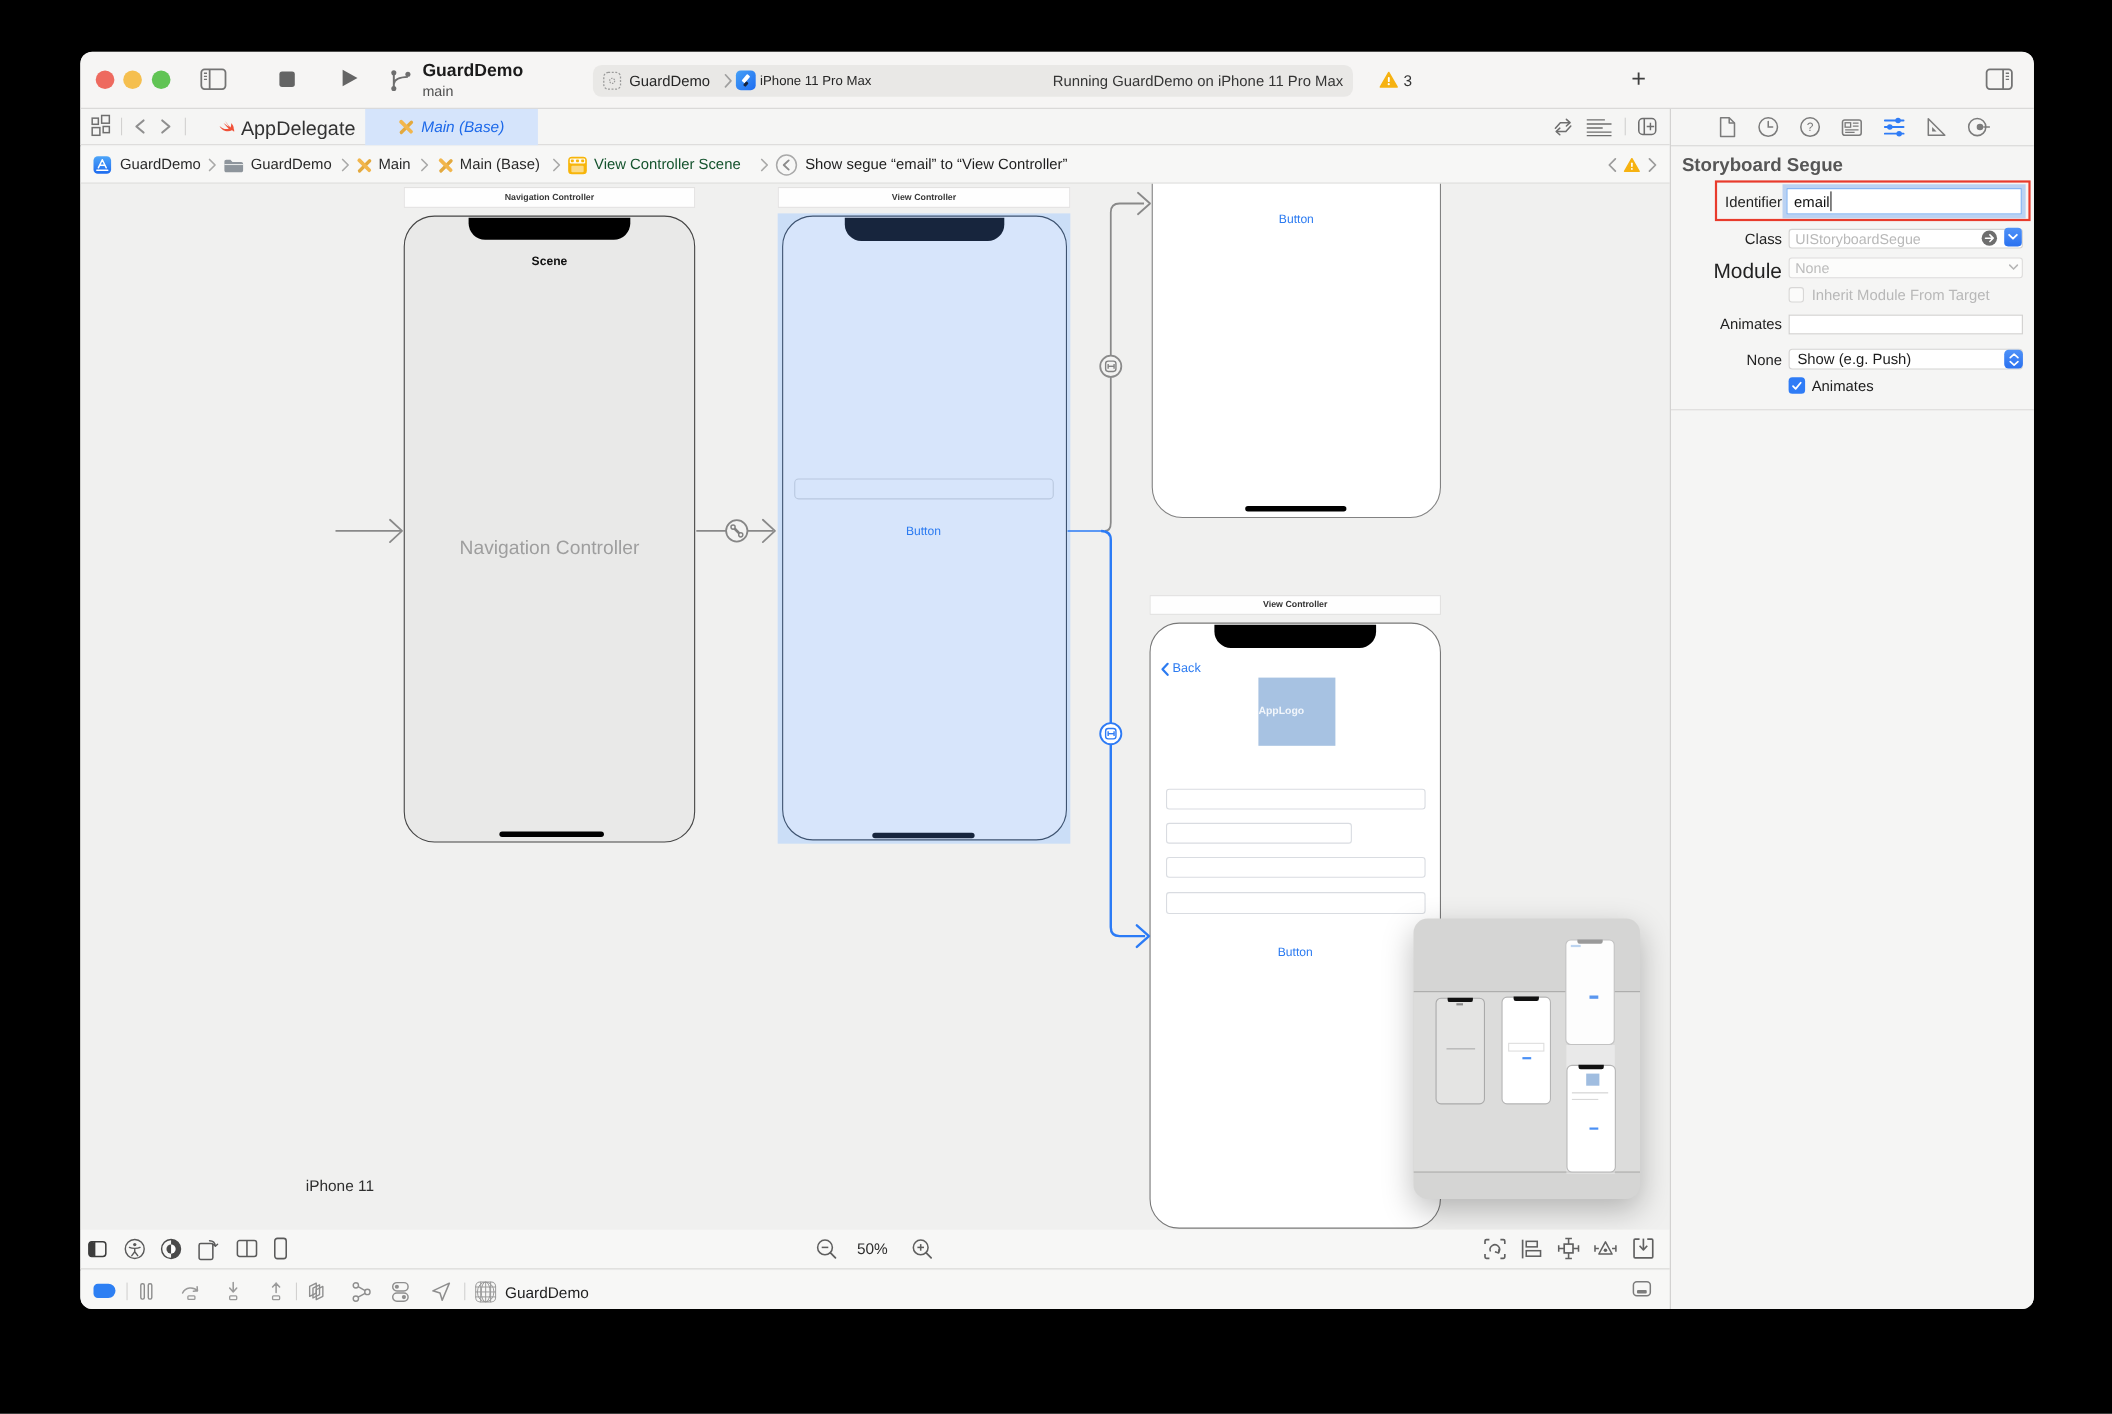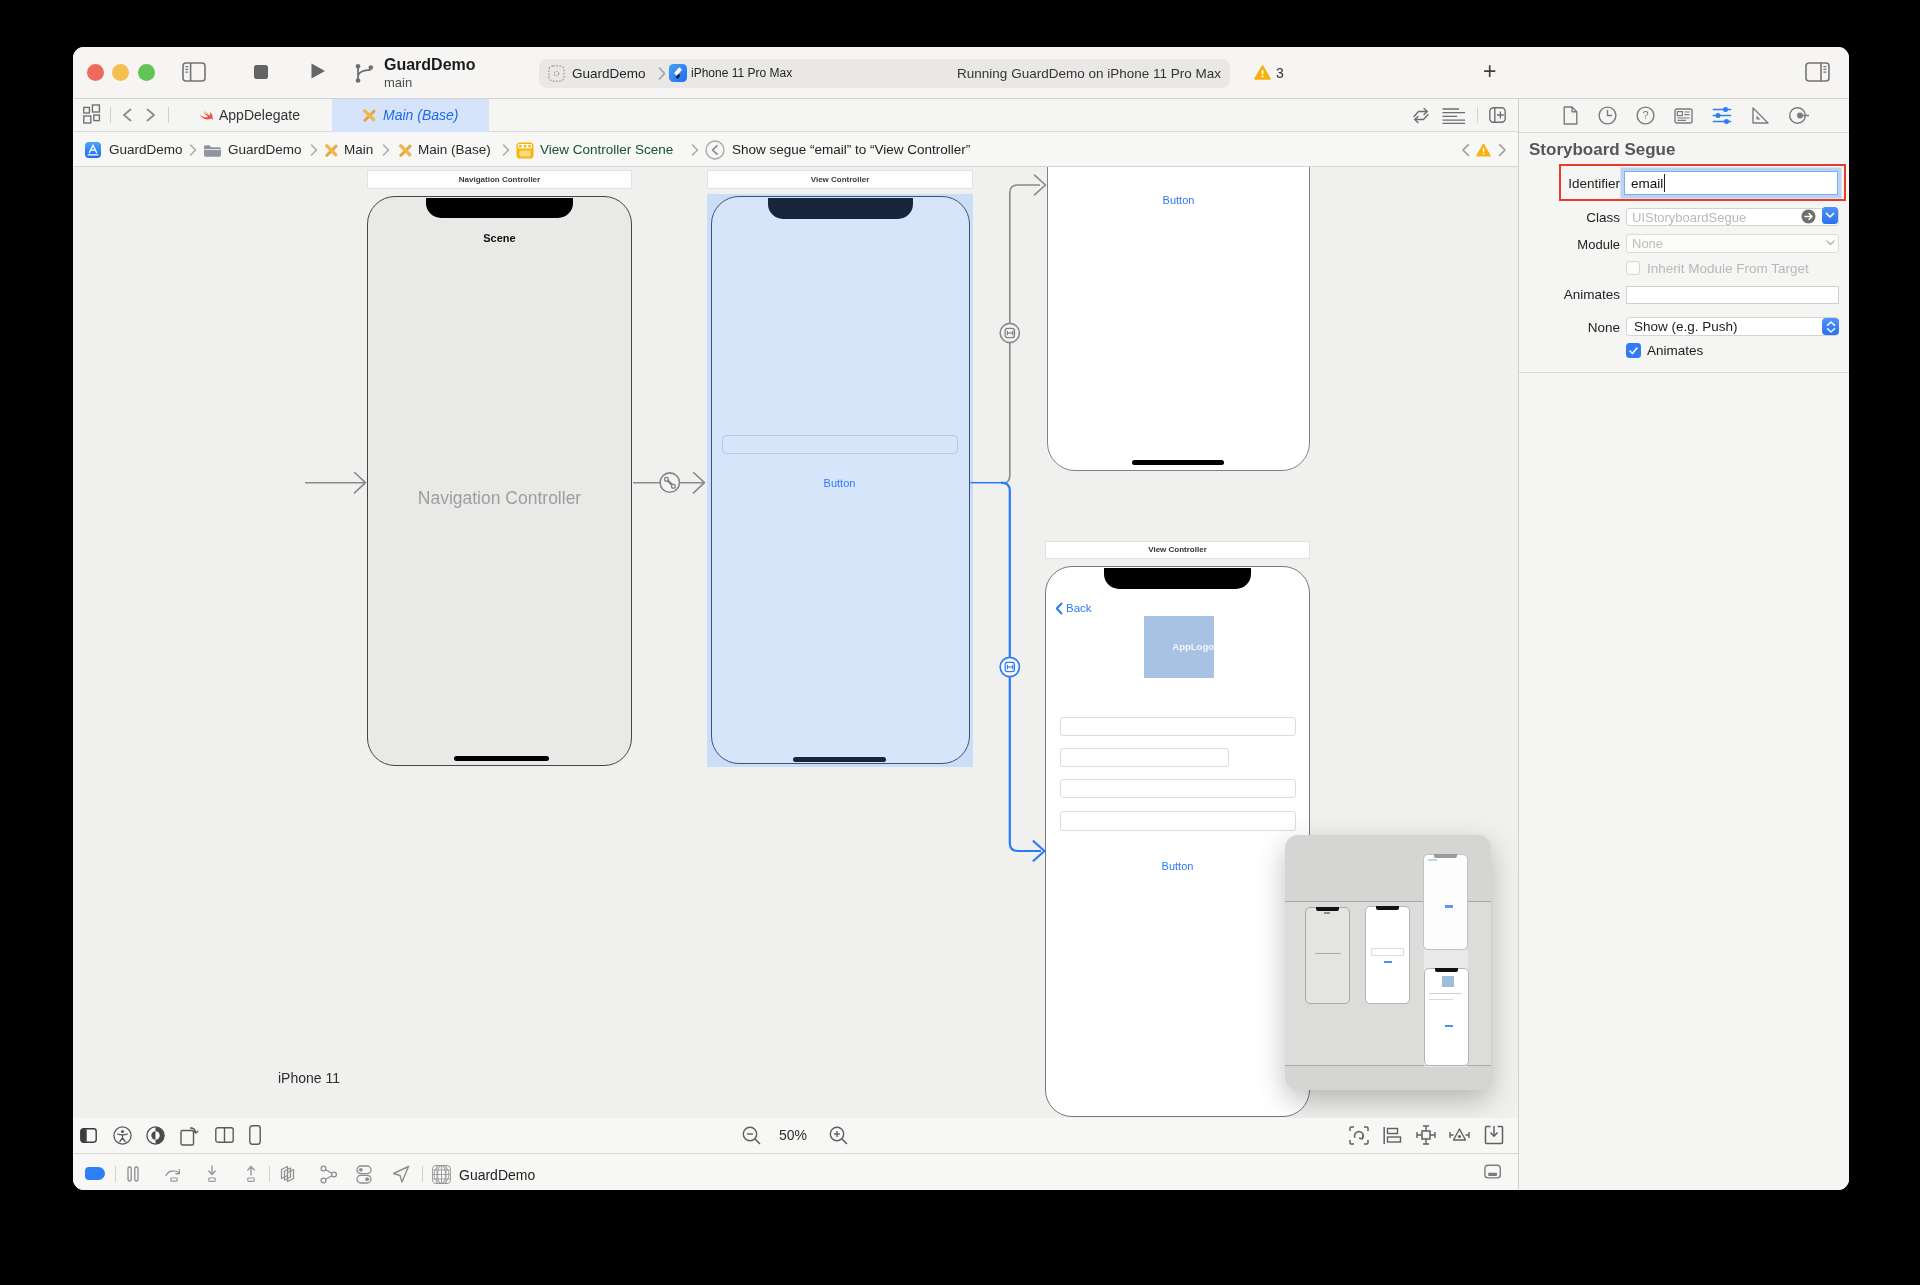--- a/index.html
+++ b/index.html
@@ -80,21 +80,21 @@
 <svg class="a" style="left:49px;top:61px" width="10" height="14" viewBox="0 0 10 14">
       <path d="M8.5 1.5 L2 7 L8.5 12.5" fill="none" stroke="#8f8f8f" stroke-width="1.9" stroke-linecap="round" stroke-linejoin="round"></path>
     </svg>
 <svg class="a" style="left:73px;top:61px" width="10" height="14" viewBox="0 0 10 14">
       <path d="M1.5 1.5 L8 7 L1.5 12.5" fill="none" stroke="#8f8f8f" stroke-width="1.9" stroke-linecap="round" stroke-linejoin="round"></path>
     </svg>
 <div class="a" style="left:95px;top:60px;width:1px;height:16px;background:#d2d1d0"></div>
 <svg class="a" style="left:123px;top:60px" width="17" height="16" viewBox="0 0 17 16">
       <path d="M16.2 11.4c.2-.5.3-1.1.3-1.7 0-2.7-2.5-4.8-2.5-4.8s.7 2.2-.5 3.9C11.6 7 8.5 2.8 8.5 2.8s1.9 3.2 3.8 5.5C10.4 7.2 7 4.6 7 4.6s2.6 3.3 5 5.3c-2.8 1.2-5.9-.1-8.4-2.4 1.4 2.9 4.3 4.9 7.7 4.9 1.3 0 2.5-.3 3.5-.9.7.1 1.5.5 2 1.4 0 0 .5-1.9-.6-3z" fill="#f05138"></path>
     </svg>
-<div class="a t" style="left:146px;top:61px;font-size:14px;color:#333">AppDelegate</div>
+<div class="a t" style="left:146px;top:61px;font-size:18px;color:#333">AppDelegate</div>
 <div class="a" style="left:259px;top:52px;width:157px;height:33px;background:#d5e4fb"></div>
 <svg class="a" style="left:288px;top:61px" width="16" height="15" viewBox="0 0 16 15">
       <rect x="7" y="-0.6" width="3" height="16" rx="1.4" fill="#e3a93e" transform="rotate(45 8 7.5)"></rect>
       <rect x="6.6" y="-0.6" width="3.4" height="16" rx="1.5" fill="#f2b64c" transform="rotate(-45 8 7.5)"></rect>
     </svg>
 <div class="a t" style="left:310px;top:60.5px;font-size:14px;font-style:italic;color:#1d69e9">Main (Base)</div>
 <svg class="a" style="left:1340px;top:60px" width="16" height="17" viewBox="0 0 16 17">
       <g fill="none" stroke="#6e6e6e" stroke-width="1.4" stroke-linecap="round" stroke-linejoin="round">
         <path d="M1 9.5 L5.5 4.5 H13.8"></path>
         <path d="M11 1.5 L14.3 4.5 L11 7.5"></path>
@@ -202,21 +202,21 @@
   <div class="a t" style="left:974px;top:28px;width:263px;text-align:center;font-size:11px;color:#2c7bf1">Button</div>
   <div class="a" style="left:1059px;top:293px;width:92px;height:4.5px;background:#000;border-radius:2.5px"></div>
 
   <div class="a" style="left:972px;top:374px;width:265px;height:18px;background:#fefefe;border:1px solid #e2e1e0;text-align:center;font-size:8px;font-weight:bold;color:#333;line-height:16px">View Controller</div>
   <div class="a" style="left:972px;top:399px;width:265px;height:551px;background:#fff;border:1.2px solid #787878;border-radius:27px"></div>
   <div class="a" style="left:1031px;top:400.5px;width:147px;height:21px;background:#000;border-radius:0 0 15px 15px"></div>
   <svg class="a" style="left:982px;top:435px" width="8" height="13" viewBox="0 0 8 13">
         <path d="M6.5 1.5 L1.8 6.5 L6.5 11.5" fill="none" stroke="#2c7bf1" stroke-width="2" stroke-linecap="round" stroke-linejoin="round"></path>
       </svg>
   <div class="a t" style="left:993px;top:436px;font-size:11.5px;color:#2c7bf1">Back</div>
-  <div class="a" style="left:1071px;top:449px;width:70px;height:62px;background:#a7c2e2;text-align:right;font-size:9.5px;font-weight:bold;color:#f2f6fb;line-height:62px">AppLogo</div>
+  <div class="a" style="left:1071px;top:449px;width:70px;height:62px;background:#a7c2e2;text-align:left;font-size:9.5px;font-weight:bold;color:#f2f6fb;line-height:62px">AppLogo</div>
   <div class="a" style="left:986.5px;top:550px;width:236.5px;height:19px;background:#fff;border:1px solid #d9dce1;border-radius:3px"></div>
   <div class="a" style="left:986.5px;top:581px;width:169.5px;height:19px;background:#fff;border:1px solid #d9dce1;border-radius:3px"></div>
   <div class="a" style="left:986.5px;top:612px;width:236.5px;height:19px;background:#fff;border:1px solid #d9dce1;border-radius:3px"></div>
   <div class="a" style="left:986.5px;top:644px;width:236.5px;height:20px;background:#fff;border:1px solid #d9dce1;border-radius:3px"></div>
   <div class="a t" style="left:972px;top:694px;width:265px;text-align:center;font-size:11px;color:#2c7bf1">Button</div>
 
   <svg class="a" style="left:0;top:0" width="1445" height="951" viewBox="0 0 1445 951">
     <g fill="none" stroke="#898989" stroke-width="1.6">
       <line x1="232" y1="315.7" x2="291.5" y2="315.7"></line>
       <path d="M281.5 305.5 L292.5 315.7 L281.5 325.9" stroke-linecap="round" stroke-linejoin="round"></path>
@@ -466,21 +466,21 @@
 <div class="a t" style="left:1559px;top:164px;font-size:13px;color:#b9b9b9">UIStoryboardSegue</div>
 <svg class="a" style="left:1728px;top:162px" width="15" height="15" viewBox="0 0 15 15">
       <circle cx="7.5" cy="7.5" r="7" fill="#6e6e6e"></circle>
       <path d="M4 7.5 H10.5 M8 4.5 L11 7.5 L8 10.5" stroke="#fff" stroke-width="1.4" fill="none" stroke-linecap="round" stroke-linejoin="round"></path>
     </svg>
 <div class="a" style="left:1749px;top:160px;width:16px;height:17px;background:linear-gradient(180deg,#4f92f8,#2a71f0);border-radius:3.5px"></div>
 <svg class="a" style="left:1752px;top:165px" width="10" height="7" viewBox="0 0 10 7">
       <path d="M1.5 1.5 L5 5 L8.5 1.5" fill="none" stroke="#fff" stroke-width="1.7" stroke-linecap="round" stroke-linejoin="round"></path>
     </svg>
 
-<div class="a t" style="left:1547px;top:191px;font-size:13px;color:#222;transform:translateX(-100%)">Module</div>
+<div class="a t" style="left:1547px;top:191px;font-size:19px;color:#222;transform:translateX(-100%)">Module</div>
 <div class="a" style="left:1553px;top:187px;width:213px;height:19px;background:#fcfcfb;border:1px solid #dddcdb;border-radius:3px"></div>
 <div class="a t" style="left:1559px;top:190px;font-size:13px;color:#bcbcbc">None</div>
 <svg class="a" style="left:1753px;top:193px" width="9" height="6" viewBox="0 0 9 6">
       <path d="M1 1 L4.5 4.5 L8 1" fill="none" stroke="#b5b5b5" stroke-width="1.4" stroke-linecap="round"></path>
     </svg>
 
 <div class="a" style="left:1553px;top:214px;width:14px;height:14px;background:#fbfbfa;border:1px solid #d8d7d6;border-radius:3px"></div>
 <div class="a t" style="left:1574px;top:215px;font-size:13.5px;color:#b8b8b8">Inherit Module From Target</div>
 
 <div class="a t" style="left:1547px;top:241px;font-size:13.5px;color:#222;transform:translateX(-100%)">Animates</div>

